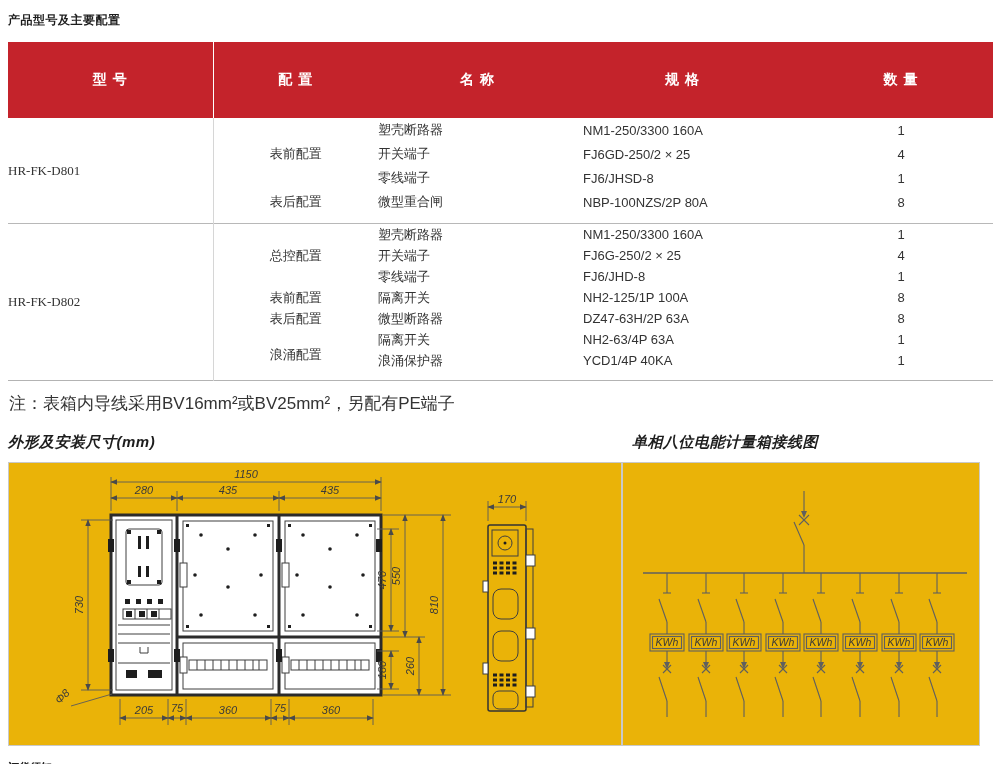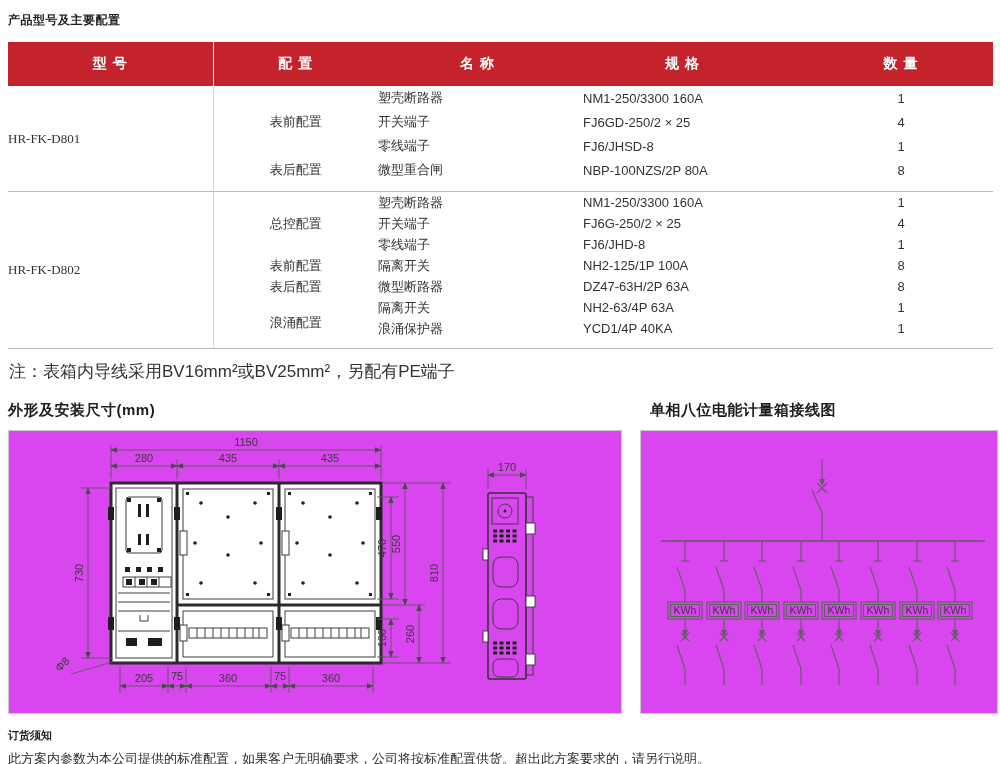--- a/index.html
+++ b/index.html
@@ -2,37 +2,37 @@
 <html><head>
 <meta charset="utf-8">
 <style>
   html,body{margin:0;padding:0;background:#fff;}
   body{width:1000px;height:764px;font-family:"Liberation Sans","DejaVu Sans",sans-serif;color:#333;overflow:hidden;}
   .page{box-sizing:border-box;width:1000px;padding:10px 7px 0 8px;}
   .sec-title{font-size:12px;font-weight:bold;color:#1d1d1d;margin:2px 0 13px 0;letter-spacing:.5px;}
   .sub-title{font-size:15px;font-weight:bold;color:#1d1d1d;margin:0 0 10px 0;letter-spacing:.5px;}
 
   table.cfg{border-collapse:collapse;table-layout:fixed;width:985px;border-bottom:1px solid #b3b3b3;}
-  table.cfg th{background:#c4232b;color:#fff;font-size:14px;font-weight:bold;height:44px;padding:0;letter-spacing:1px;}
+  table.cfg th{background:#c4232b;color:#fff;font-size:14px;font-weight:bold;height:44px;padding:16px;letter-spacing:1px;}
   table.cfg th.h-model{border-right:1px solid #fff;}
   table.cfg th.h-name,table.cfg th.h-spec{text-align:left;padding-left:82px;}
   table.cfg td{font-size:13px;color:#333;padding:0;vertical-align:middle;}
   .g1 td{height:24px;}
   .g2 td{height:21px;}
   tr.rfirst td{}
   tr.rlast td{padding-bottom:9px;}
   .g2 tr.rfirst td{border-top:1px solid #b8b8b8;}
   td.c-model{text-align:left;border-right:1px solid #d6d6d6;font-family:Liberation Serif, serif;}
   td.c-config{text-align:center;}
   td.c-name,td.c-spec{text-align:left;padding-left:82px;}
   td.c-qty{text-align:center;}
 
   .note{font-size:17px;color:#333;margin:11px 0 18px 1px;}
-  .sections{display:flex;gap:18px;align-items:flex-start;}
-  .panel{border:1px solid #c9c9c9;background:#d946ef;}
+  .sections{display:flex;gap:0;align-items:flex-start;font-style:italic;}
+  .panel{border:1px solid #c9c9c9;background:#eab308;}
   .panel svg{display:block;}
   .ordering-title{font-size:11px;font-weight:bold;color:#1d1d1d;margin:14px 0 7px 0;}
   .ordering-text{font-size:13px;color:#2e2e2e;margin:0;}
 </style>
 </head>
 <body>
 
 <div class="page">
 
   <div class="sec-title">产品型号及主要配置</div>

